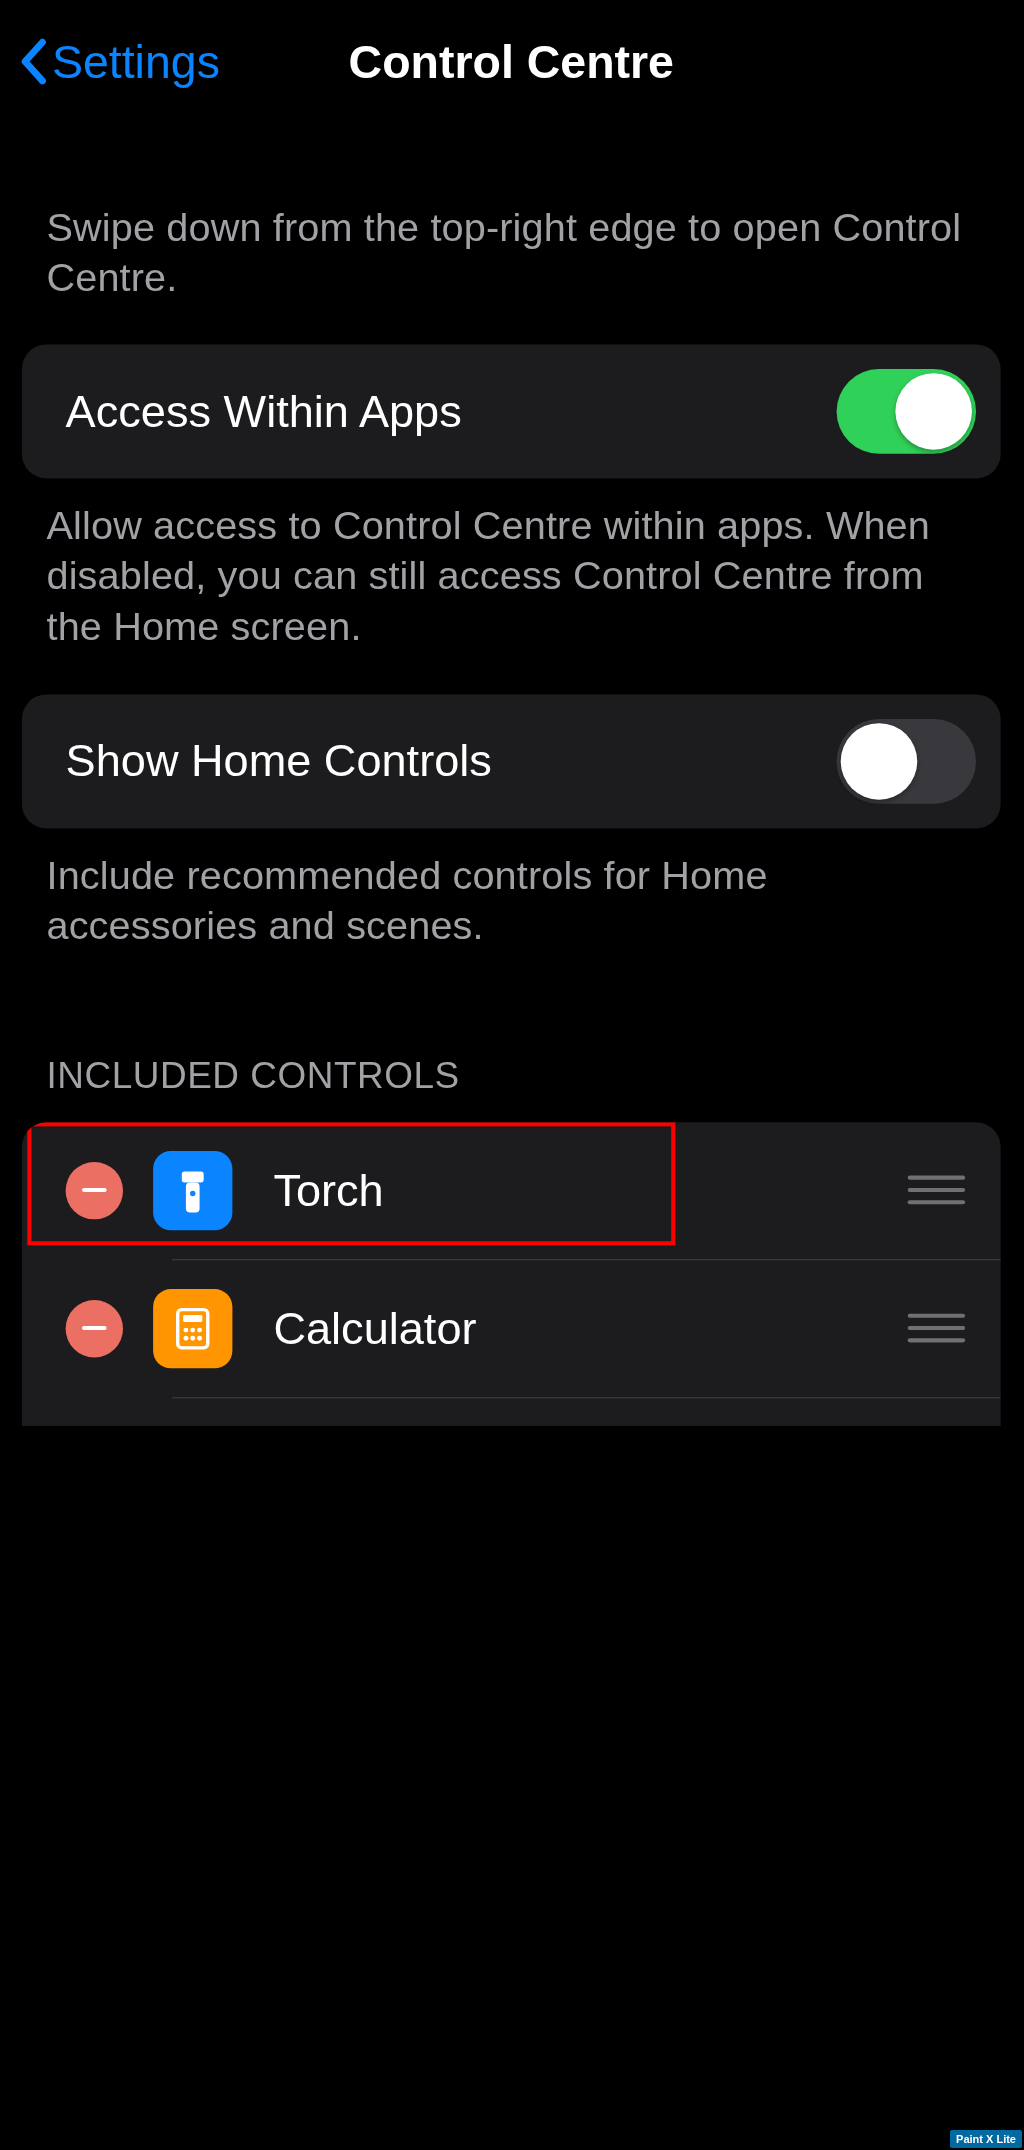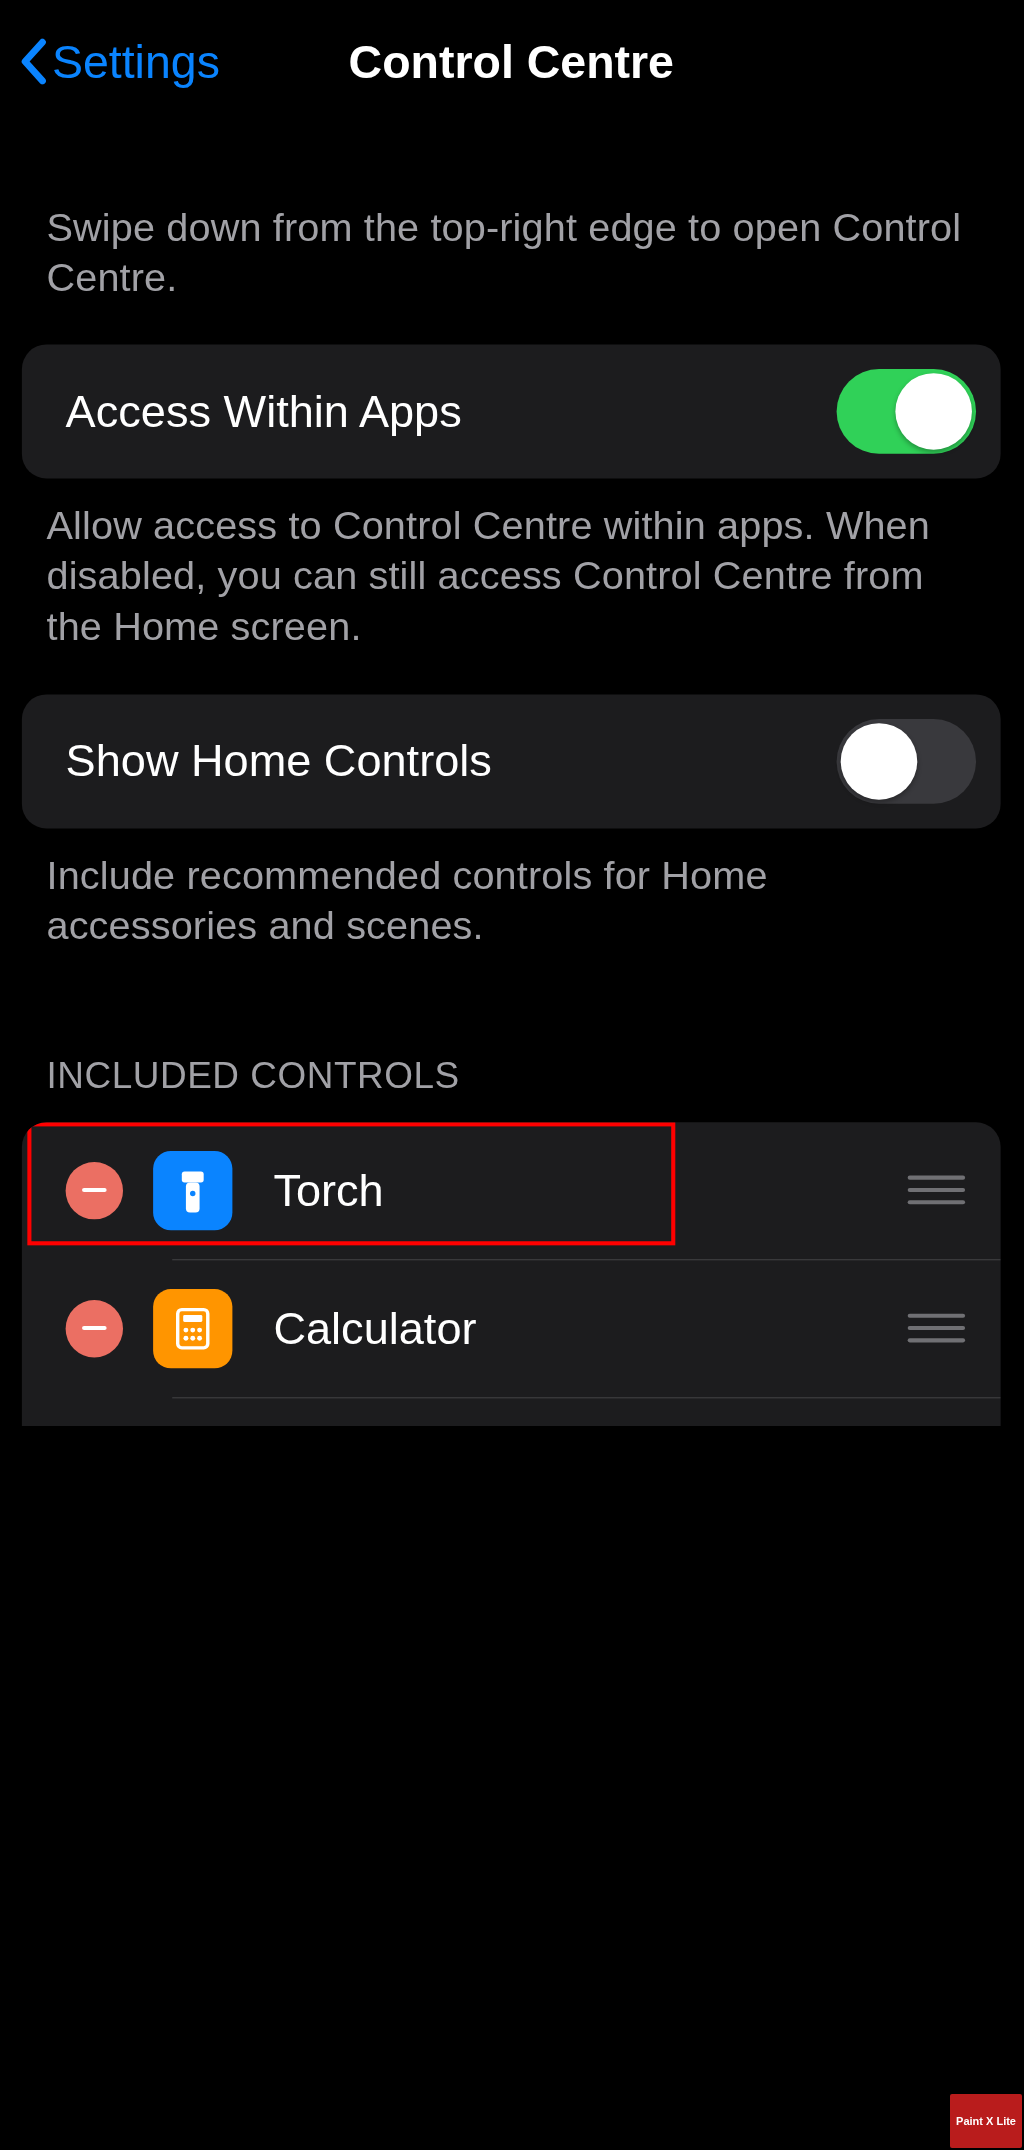--- a/index.html
+++ b/index.html
@@ -157,24 +157,24 @@
     .drag {
       display: flex; flex-direction: column;
       gap: 6px;
       flex-shrink: 0;
     }
     .drag span { width: 42px; height: 3px; background: #707074; border-radius: 2px; display: block; }
 
     .watermark {
       position: fixed;
       right: 2px; bottom: 2px;
-      background: #b91c1c;
+      background: #0369a1;
       color: #fff;
       font-size: 11px;
-      padding: 21px 6px;
+      padding: 3px 6px;
       font-family: Arial, sans-serif;
       border-radius: 2px;
       font-weight: bold;
     }
   </style>
 </head>
 <body>
 
 <div class="wrap">
 

